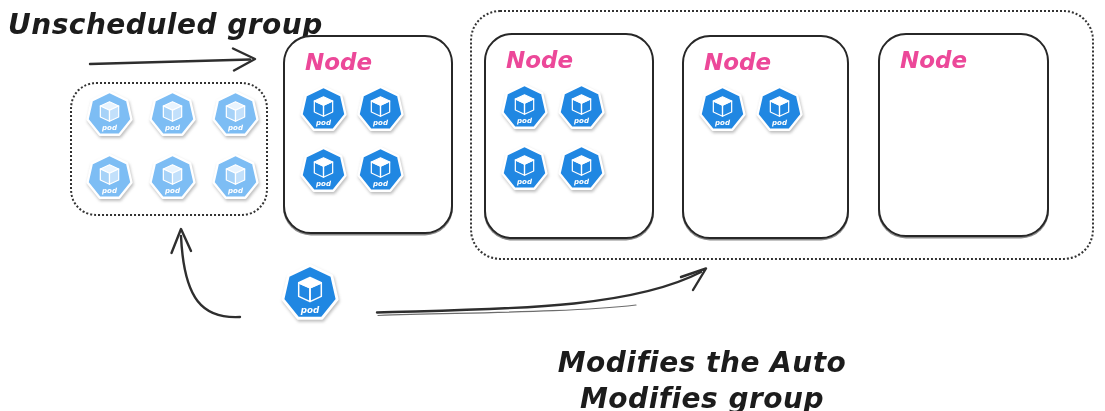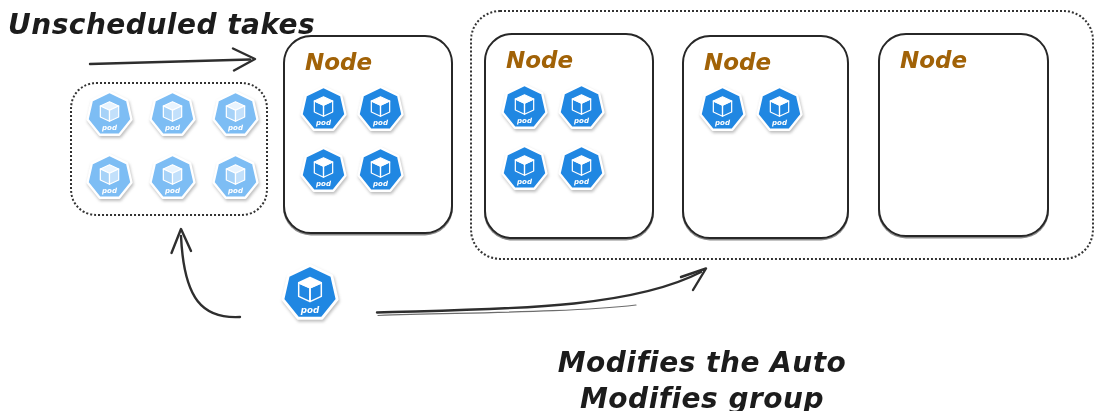--- a/index.html
+++ b/index.html
@@ -19,21 +19,21 @@
   #unscheduled-pods{left:14px;top:6px;width:180px;display:flex;flex-wrap:wrap;gap:16px 16px;}
   
   .node{
     border:2.5px solid #272727;border-radius:28px;box-sizing:border-box;background:#fff;
     box-shadow:0 1.5px 0 rgba(40,40,40,.55);
   }
   #node-1{left:283px;top:35px;width:170px;height:199px;}
   #node-2{left:484px;top:33px;width:170px;height:206px;}
   #node-3{left:682px;top:35px;width:167px;height:204px;}
   #node-4{left:878px;top:33px;width:171px;height:204px;}
-  .node-label{position:absolute;left:20px;top:12px;font-size:23px;font-style:italic;font-weight:600;color:#a16207;}
+  .node-label{position:absolute;left:20px;top:12px;font-size:23px;font-style:italic;font-weight:600;color:#ec4899;}
   .node-pods{position:absolute;left:15px;top:48px;width:112px;display:flex;flex-wrap:wrap;gap:14px 10px;}
   
   #asg-group{
     left:470px;top:10px;width:624px;height:250px;
     border:2.5px dotted #333;border-radius:30px;box-sizing:border-box;
   }
   
   .pod{width:47px;height:47px;filter:drop-shadow(1px 2px 1.5px rgba(70,70,70,.35));}
   .pod svg{width:100%;height:100%;display:block;}
   #cas-pod-wrap{left:281px;top:263px;}
@@ -44,21 +44,21 @@
   
   #arrows{position:absolute;left:0;top:0;width:1105px;height:411px;pointer-events:none;}
   #arrows path{fill:none;stroke:#2e2e2e;stroke-width:2.4;stroke-linecap:round;stroke-linejoin:round;}
   #arrows path.thin{stroke-width:1.2;opacity:.7;}
 </style>
 </head>
 <body>
 
 <div id="canvas">
 
-  <div id="title" class="abs hand">Unscheduled takes</div>
+  <div id="title" class="abs hand">Unscheduled group</div>
 
   <div id="unscheduled-group" class="abs">
     <div id="unscheduled-pods" class="abs">
         <div class="pod">
           <svg viewBox="0 0 100 100" xmlns="http://www.w3.org/2000/svg">
     <polygon points="50,4 87.5,22 96.8,62.7 70.8,95.2 29.2,95.2 3.2,62.7 12.5,22" fill="#7dbdf4" stroke="#ffffff" stroke-width="5" stroke-linejoin="round"></polygon>
     <polygon points="50,25 69.5,34 50,43 30.5,34" fill="#e9f4fe" stroke="#ffffff" stroke-width="2.6" stroke-linejoin="round"></polygon>
     <polygon points="30.5,34 50,43 50,66.5 30.5,57.5" fill="#a6d2f8" stroke="#ffffff" stroke-width="2.6" stroke-linejoin="round"></polygon>
     <polygon points="69.5,34 50,43 50,66.5 69.5,57.5" fill="#c2e0fb" stroke="#ffffff" stroke-width="2.6" stroke-linejoin="round"></polygon>
     <text x="50" y="86" text-anchor="middle" font-size="15" font-style="italic" font-weight="600" font-family="DejaVu Sans, sans-serif" fill="#ffffff">pod</text>

